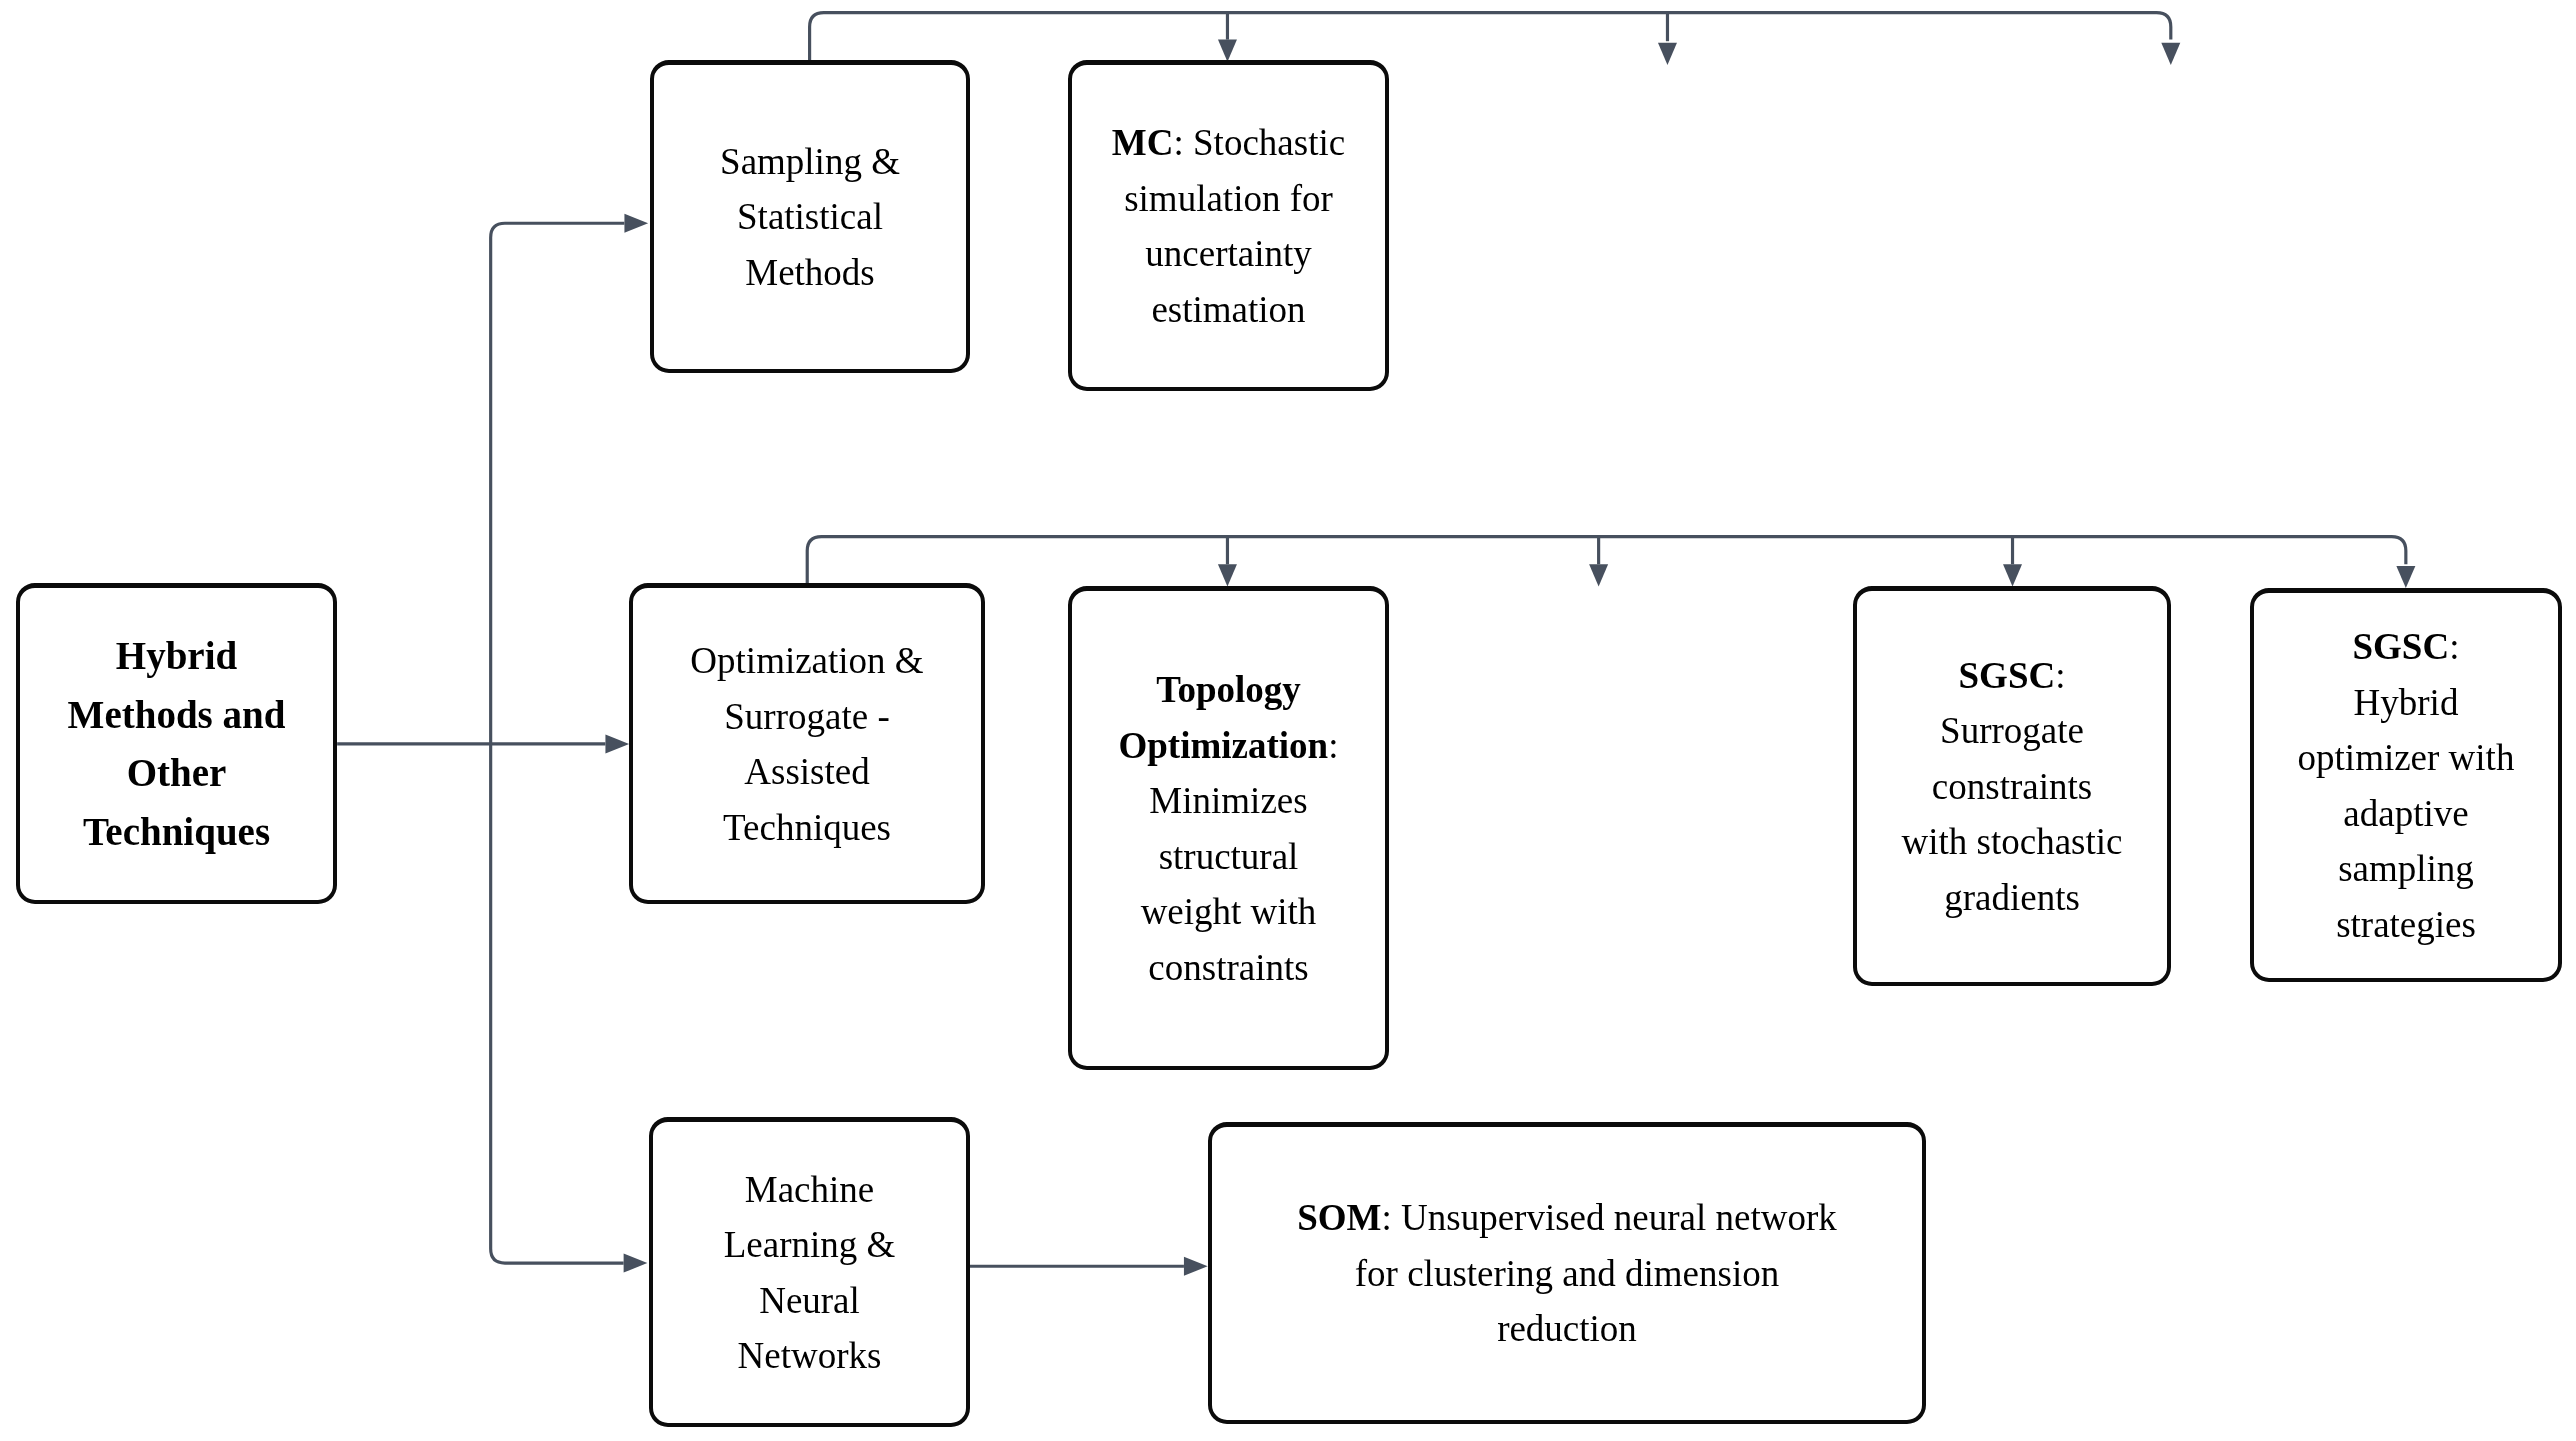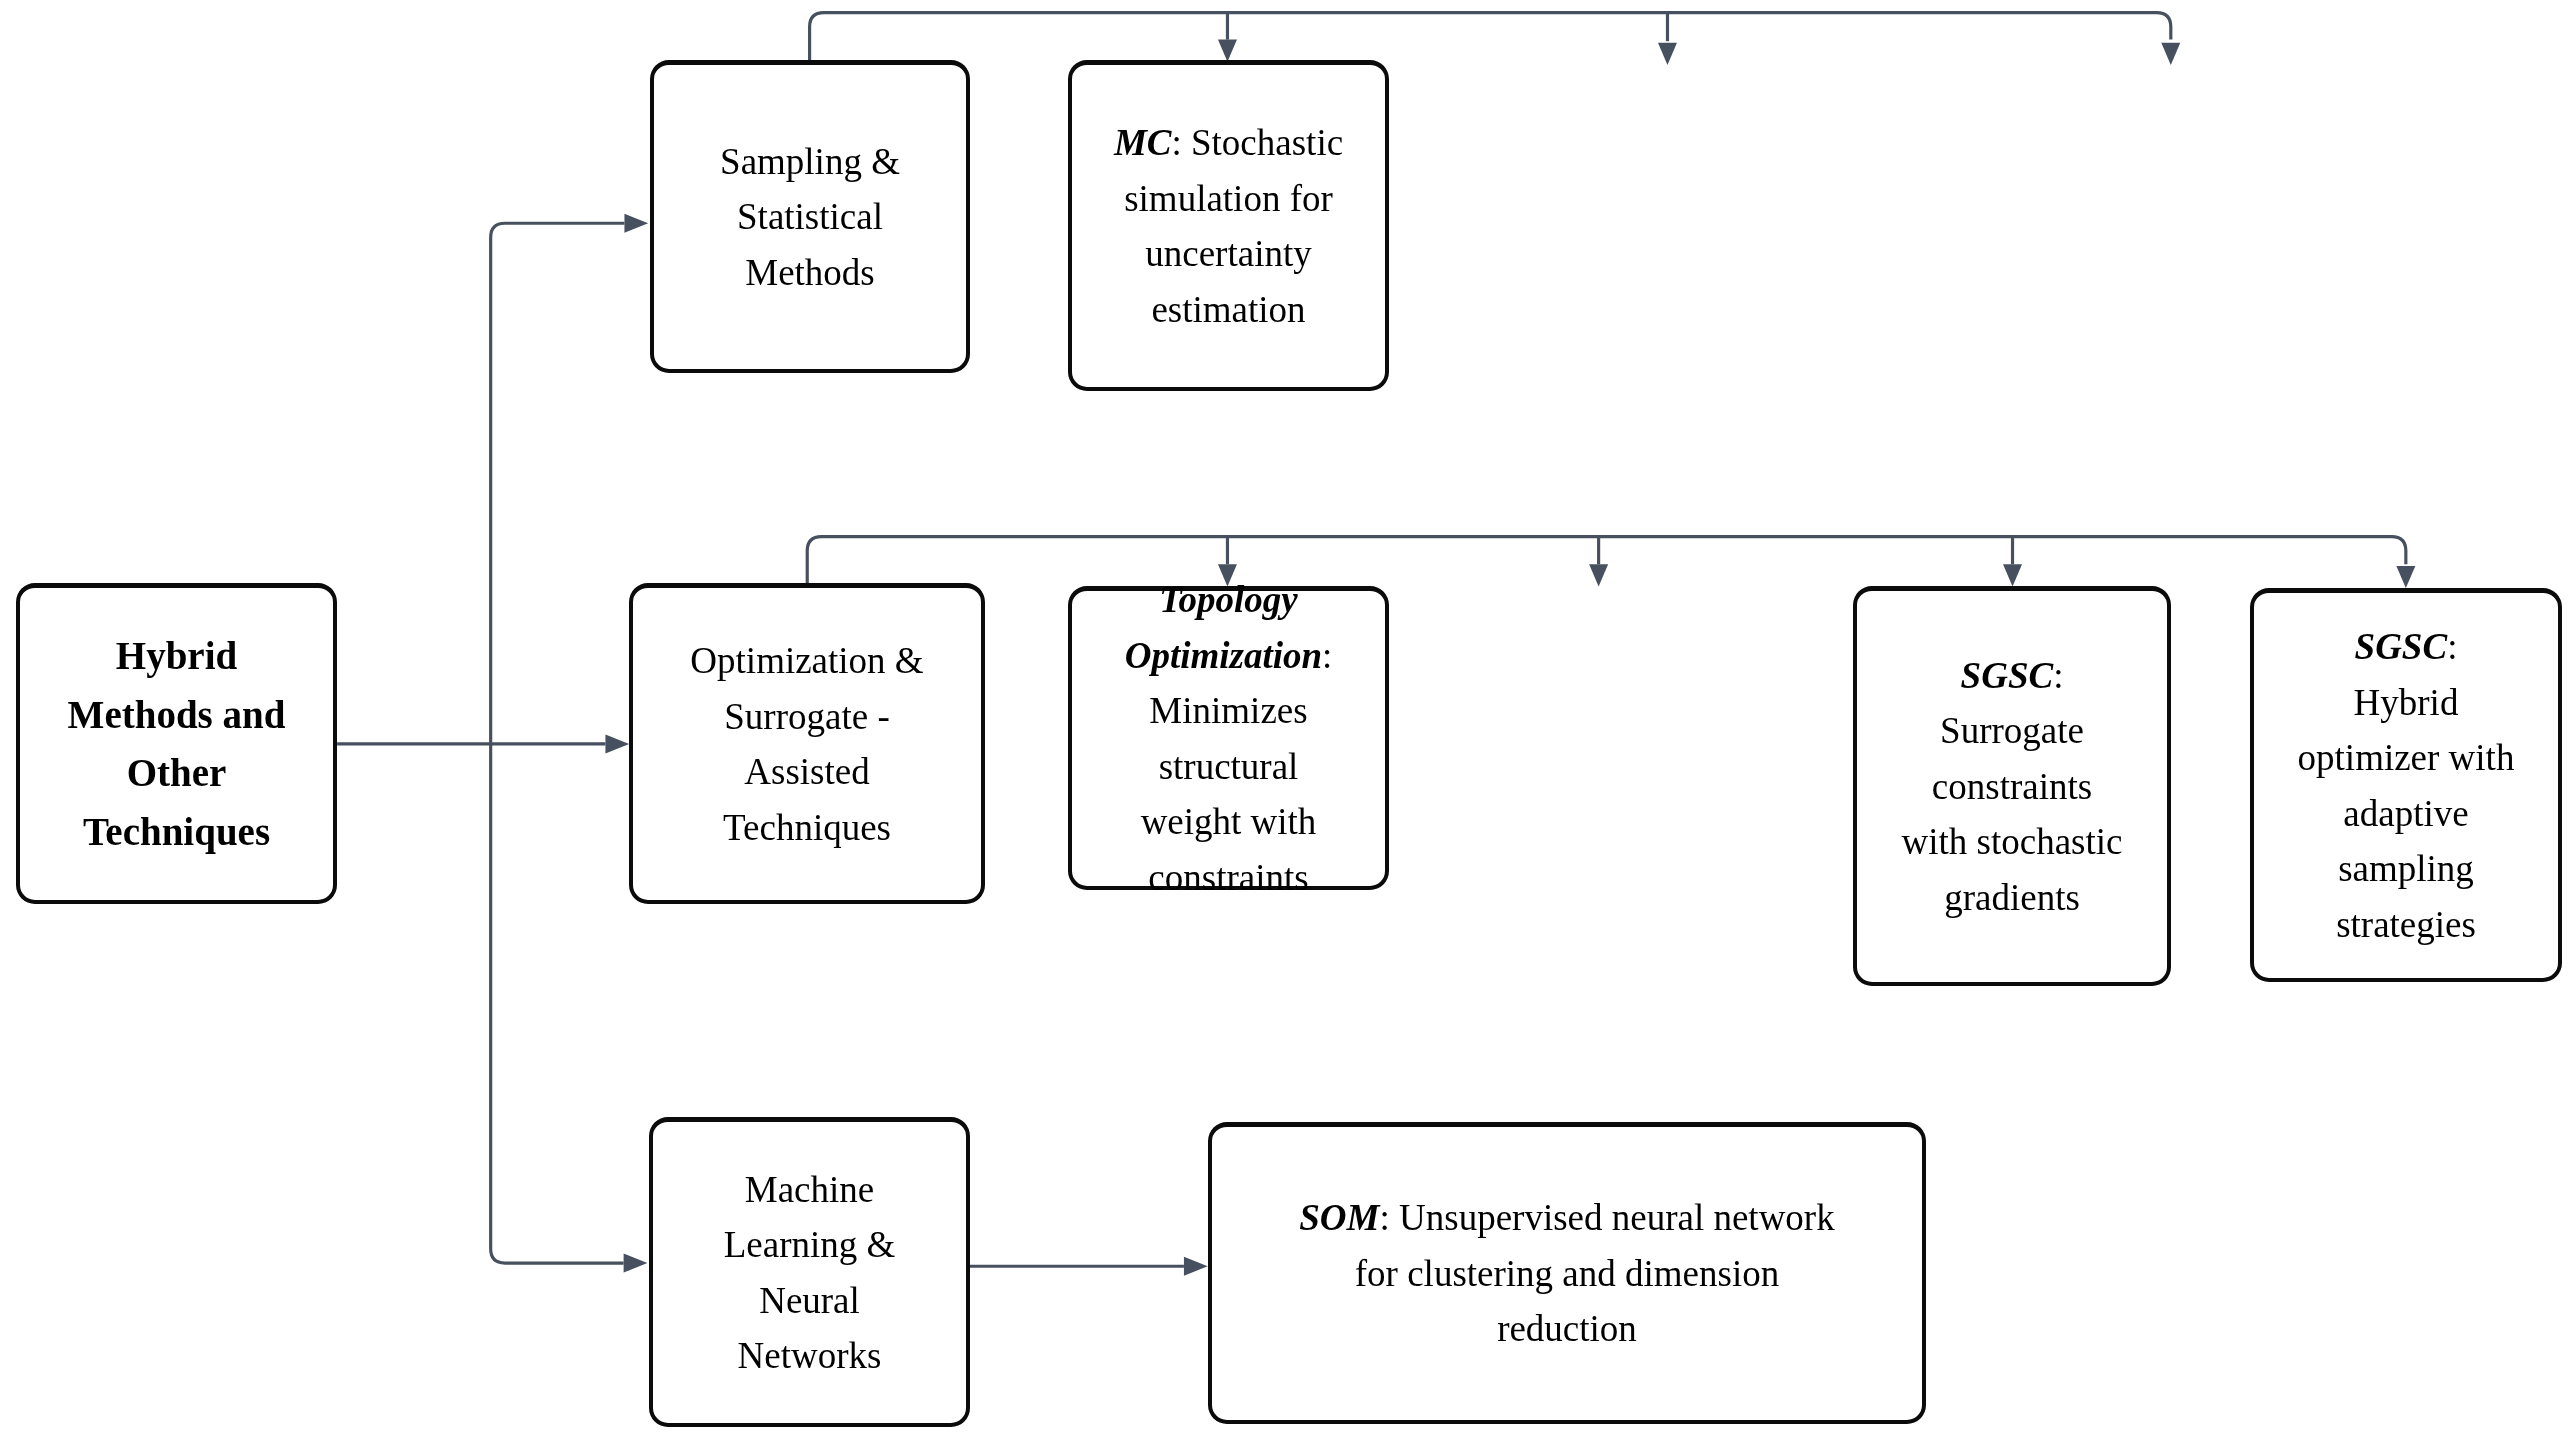--- a/index.html
+++ b/index.html
@@ -21,21 +21,21 @@
     border-width:5.5px 4px 4.7px 4px;
     border-radius:19px;
     display:flex;align-items:center;justify-content:center;
     text-align:center;
   }
   .label{
     margin:0;padding:6.3px 9.5px;
     font-size:37px;line-height:1.5;
     white-space:pre-line;
   }
-  .term{font-weight:bold;font-style:italic;}
+  .term{font-weight:bold;}
   .root .label{font-weight:bold;font-size:39px;}
 </style>
 </head>
 <body>
 
 <div id="canvas">
 
   <svg class="connectors" width="2576" height="1442" viewBox="0 0 3255 1822" aria-hidden="true">
 
     <path class="wire" d="M 426 940 H 765"></path>
@@ -85,21 +85,21 @@
 uncertainty
 estimation</span></p>
   </div>
 
   <div class="box cat" style="left:629px;top:583px;width:356px;height:321px">
     <p class="label">Optimization &amp;
 Surrogate -
 Assisted
 Techniques</p>
   </div>
-  <div class="box leaf" style="left:1068px;top:586px;width:321px;height:304px">
+  <div class="box leaf" style="left:1068px;top:586px;width:321px;height:484px">
     <p class="label"><span class="term">Topology
 Optimization</span><span>:
 Minimizes
 structural
 weight with
 constraints</span></p>
   </div>
   <div class="box leaf" style="left:1853px;top:586px;width:318px;height:400px">
     <p class="label"><span class="term">SGSC</span><span>:
 Surrogate

